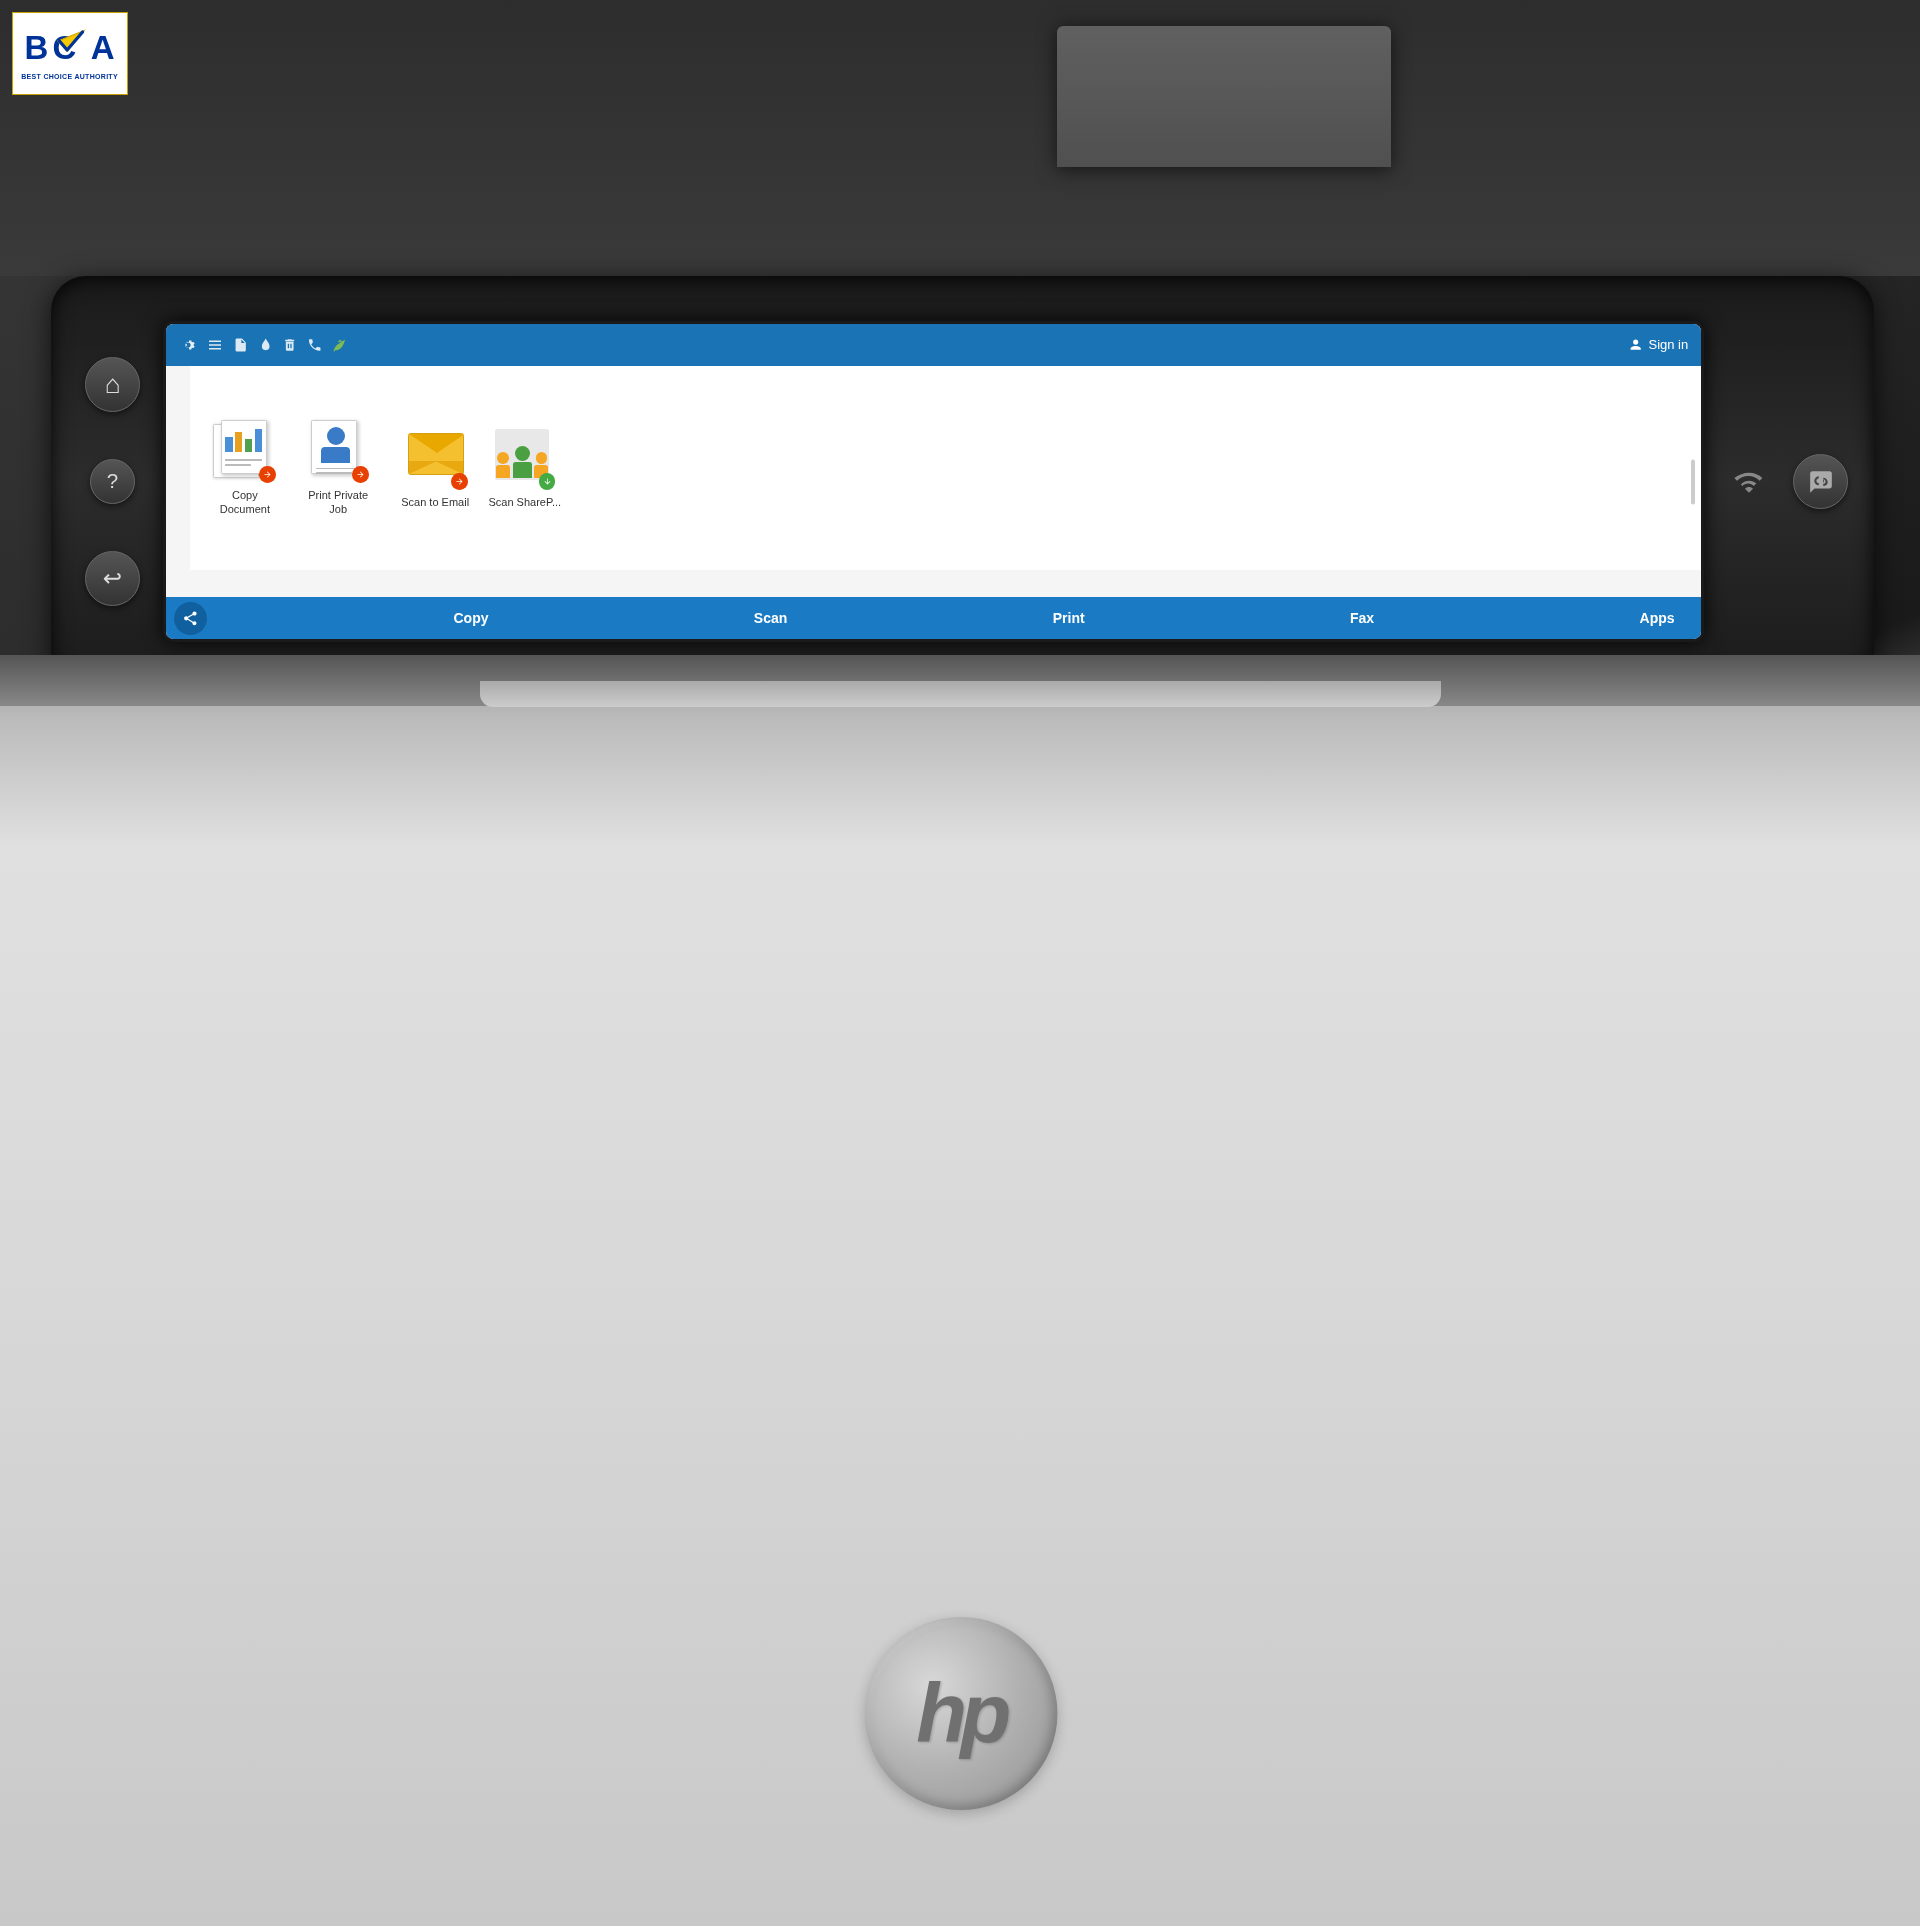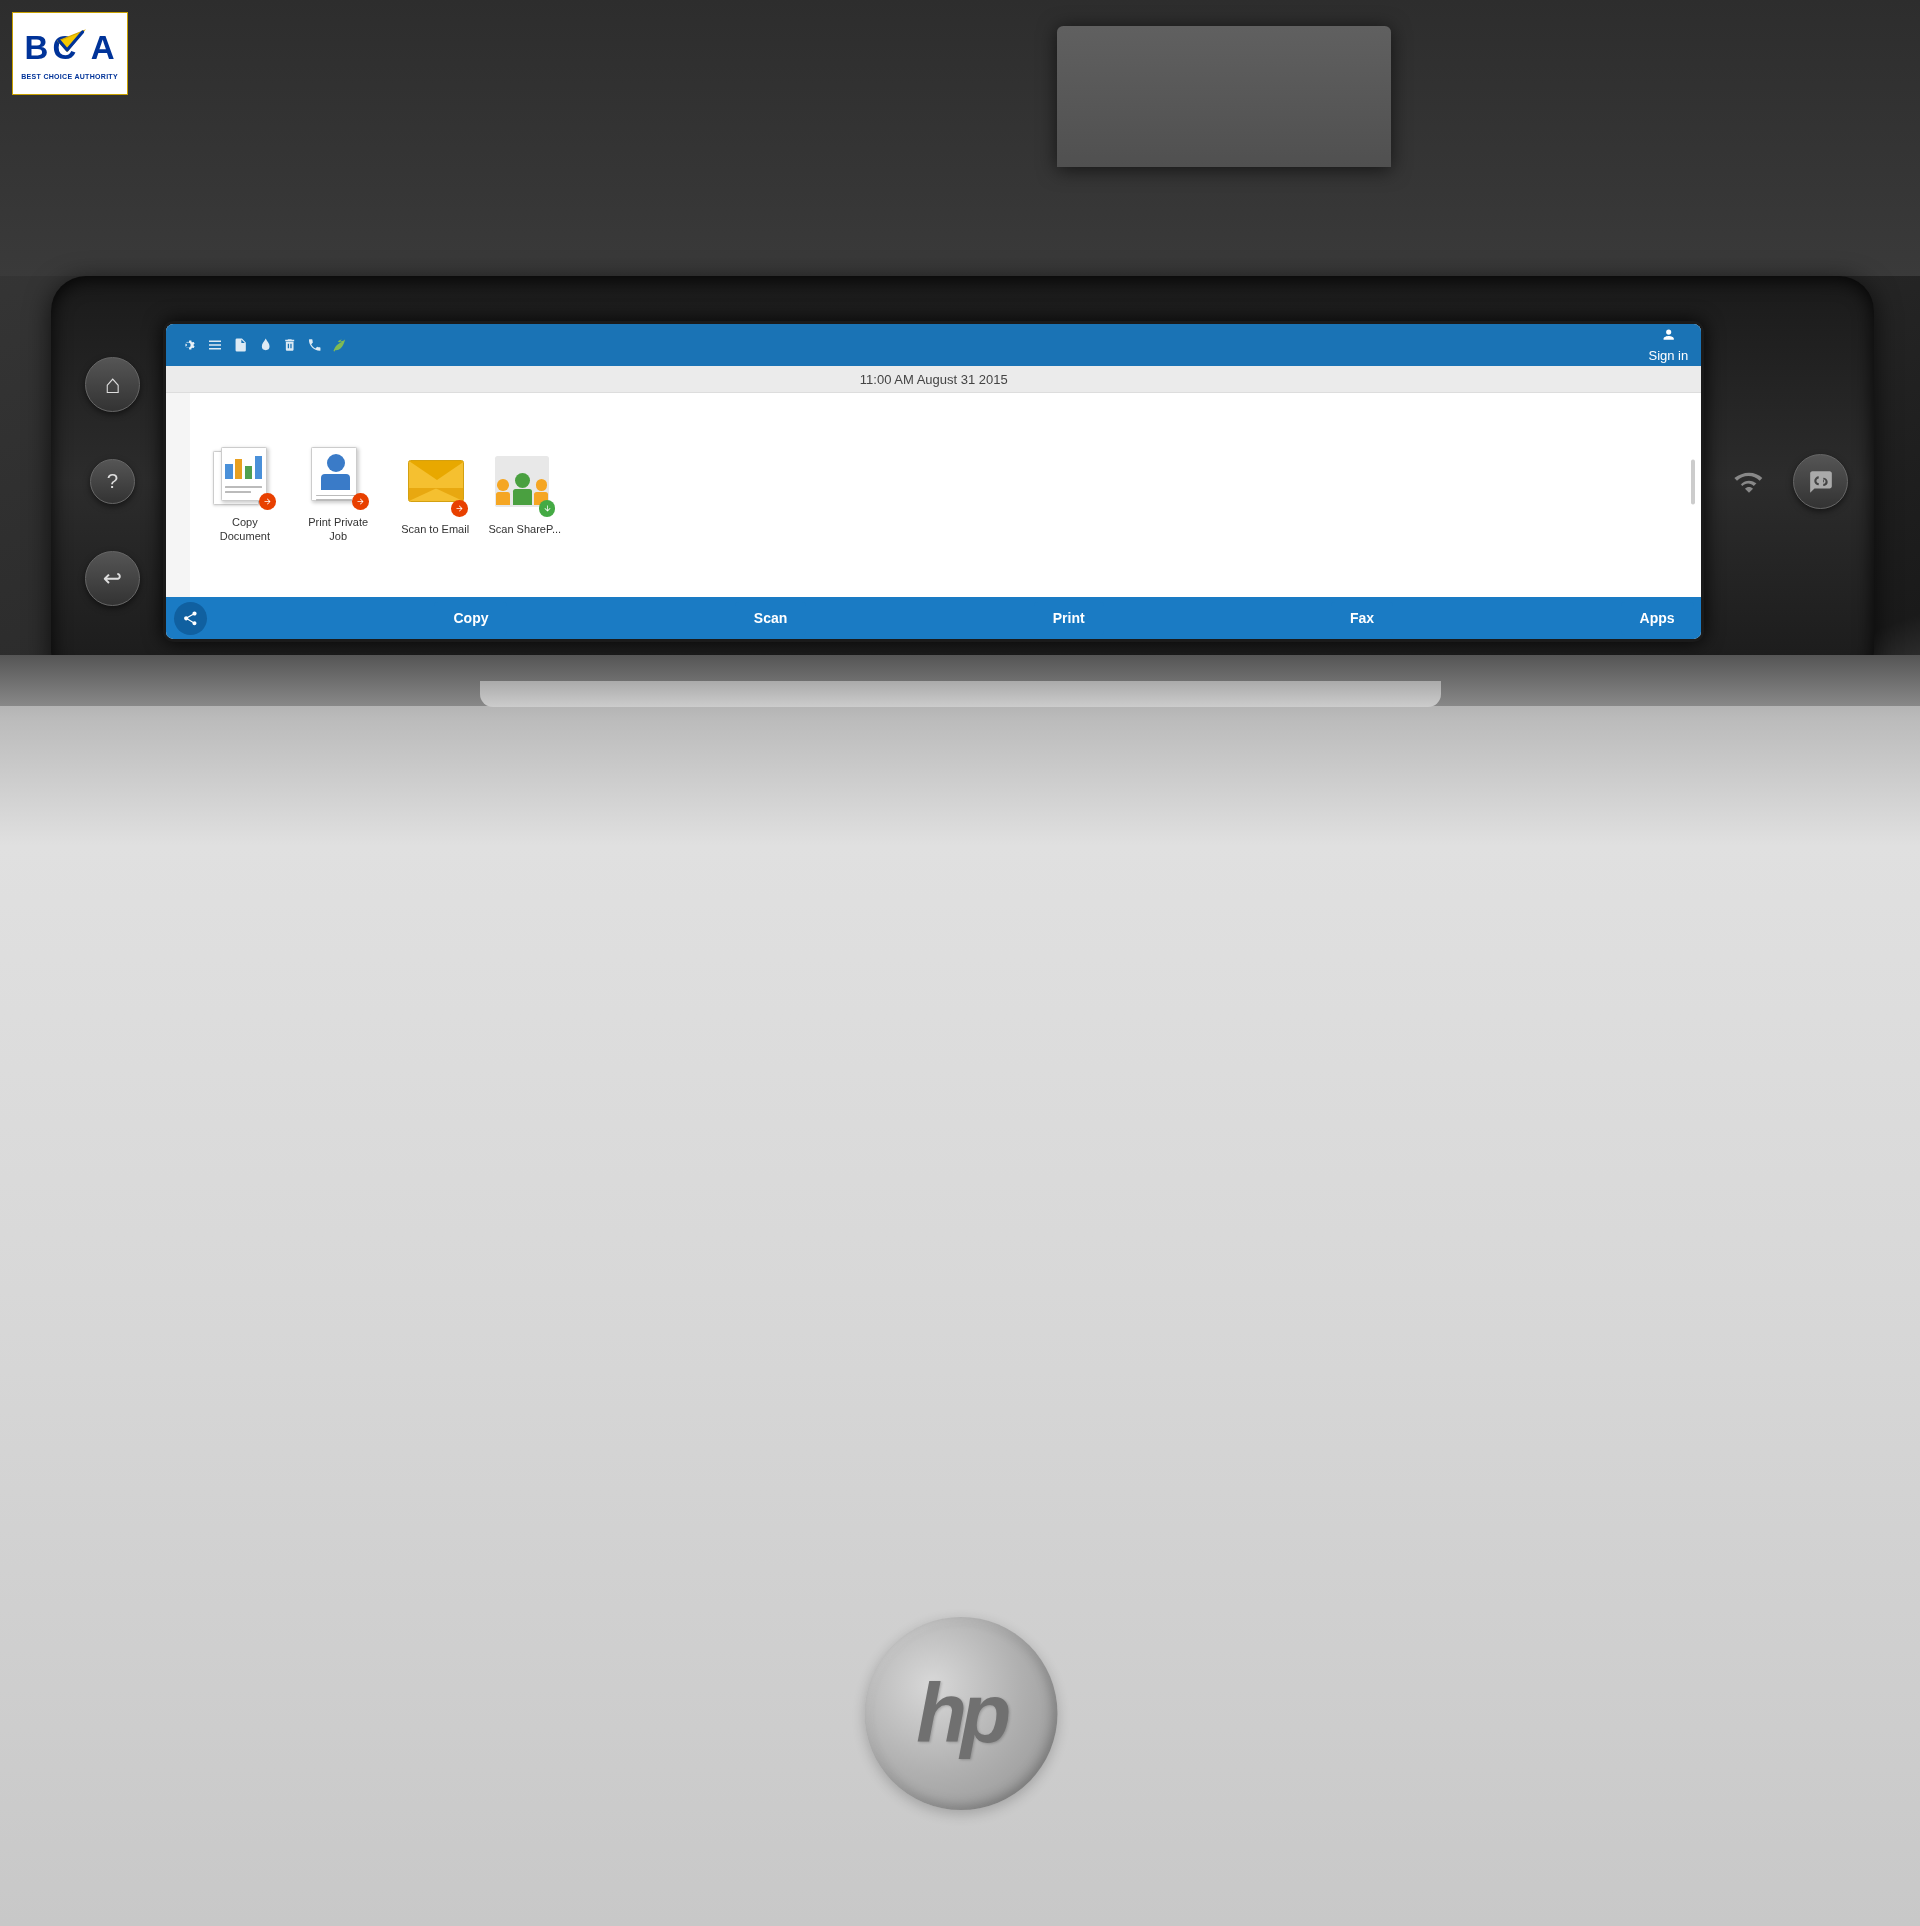--- a/index.html
+++ b/index.html
@@ -133,35 +133,28 @@
               </svg>
 
             <svg width="15.4" height="18" viewBox="0 0 24 24" fill="white" opacity="0.85">
                 <path d="M6.6 10.8c1.4 2.8 3.8 5.1 6.6 6.6l2.2-2.2c.3-.3.7-.4 1-.2 1.1.4 2.3.6 3.6.6.6 0 1 .4 1 1V20c0 .6-.4 1-1 1C10.6 21 3 13.4 3 4c0-.6.4-1 1-1h3.5c.6 0 1 .4 1 1 0 1.3.2 2.5.6 3.6.1.3 0 .7-.2 1L6.6 10.8z"></path>
               </svg>
 
             <svg width="15.4" height="18" viewBox="0 0 24 24" fill="#8bc34a" opacity="0.9">
                 <path d="M17 8C8 10 5.9 16.17 3.82 21.34L5.71 22l1-2.3A4.49 4.49 0 008 20C19 20 22 3 22 3c-1 2-8 4-8 4s2-3 3-3.5c-2 0-5.83 1.5-6 4z"></path>
               </svg>
           </div>
-          <div style="display: flex; align-items: center; gap: 5.1px; color: white; font-size: 13px; flex-direction: column;">
+          <div style="display: flex; align-items: center; gap: 5.1px; color: white; font-size: 13px;">
             <svg width="15.4" height="15.4" viewBox="0 0 24 24" fill="white">
                 <path d="M12 12c2.7 0 4-1.8 4-4s-1.3-4-4-4-4 1.8-4 4 1.3 4 4 4zm0 2c-2.7 0-8 1.3-8 4v2h16v-2c0-2.7-5.3-4-8-4z"></path>
               </svg>
             <span style="color: white; font-size: 13px;">Sign in</span>
           </div>
         </div>
 
-        <div style="
-          width: 100%; height: 27px; background: #ebebeb;
-          display: flex; align-items: center; justify-content: center;
-          font-size: 13px; color: #444; border-bottom: 0.6px solid #ddd;
-        ">
-          <span>11:00 AM August 31 2015</span>
-        </div>
 
         <div style="
           width: 100%; height: calc(100% - 42px - 27px - 42px);
           background: white; display: flex; align-items: center;
           padding: 6.4px 13px; gap: 10.3px; overflow: hidden; margin-left: 24px;
         ">
 
           <div style="
             display: flex; flex-direction: column; align-items: center; width: 83px; flex-shrink: 0; cursor: pointer; padding: 3.9px;
           ">

